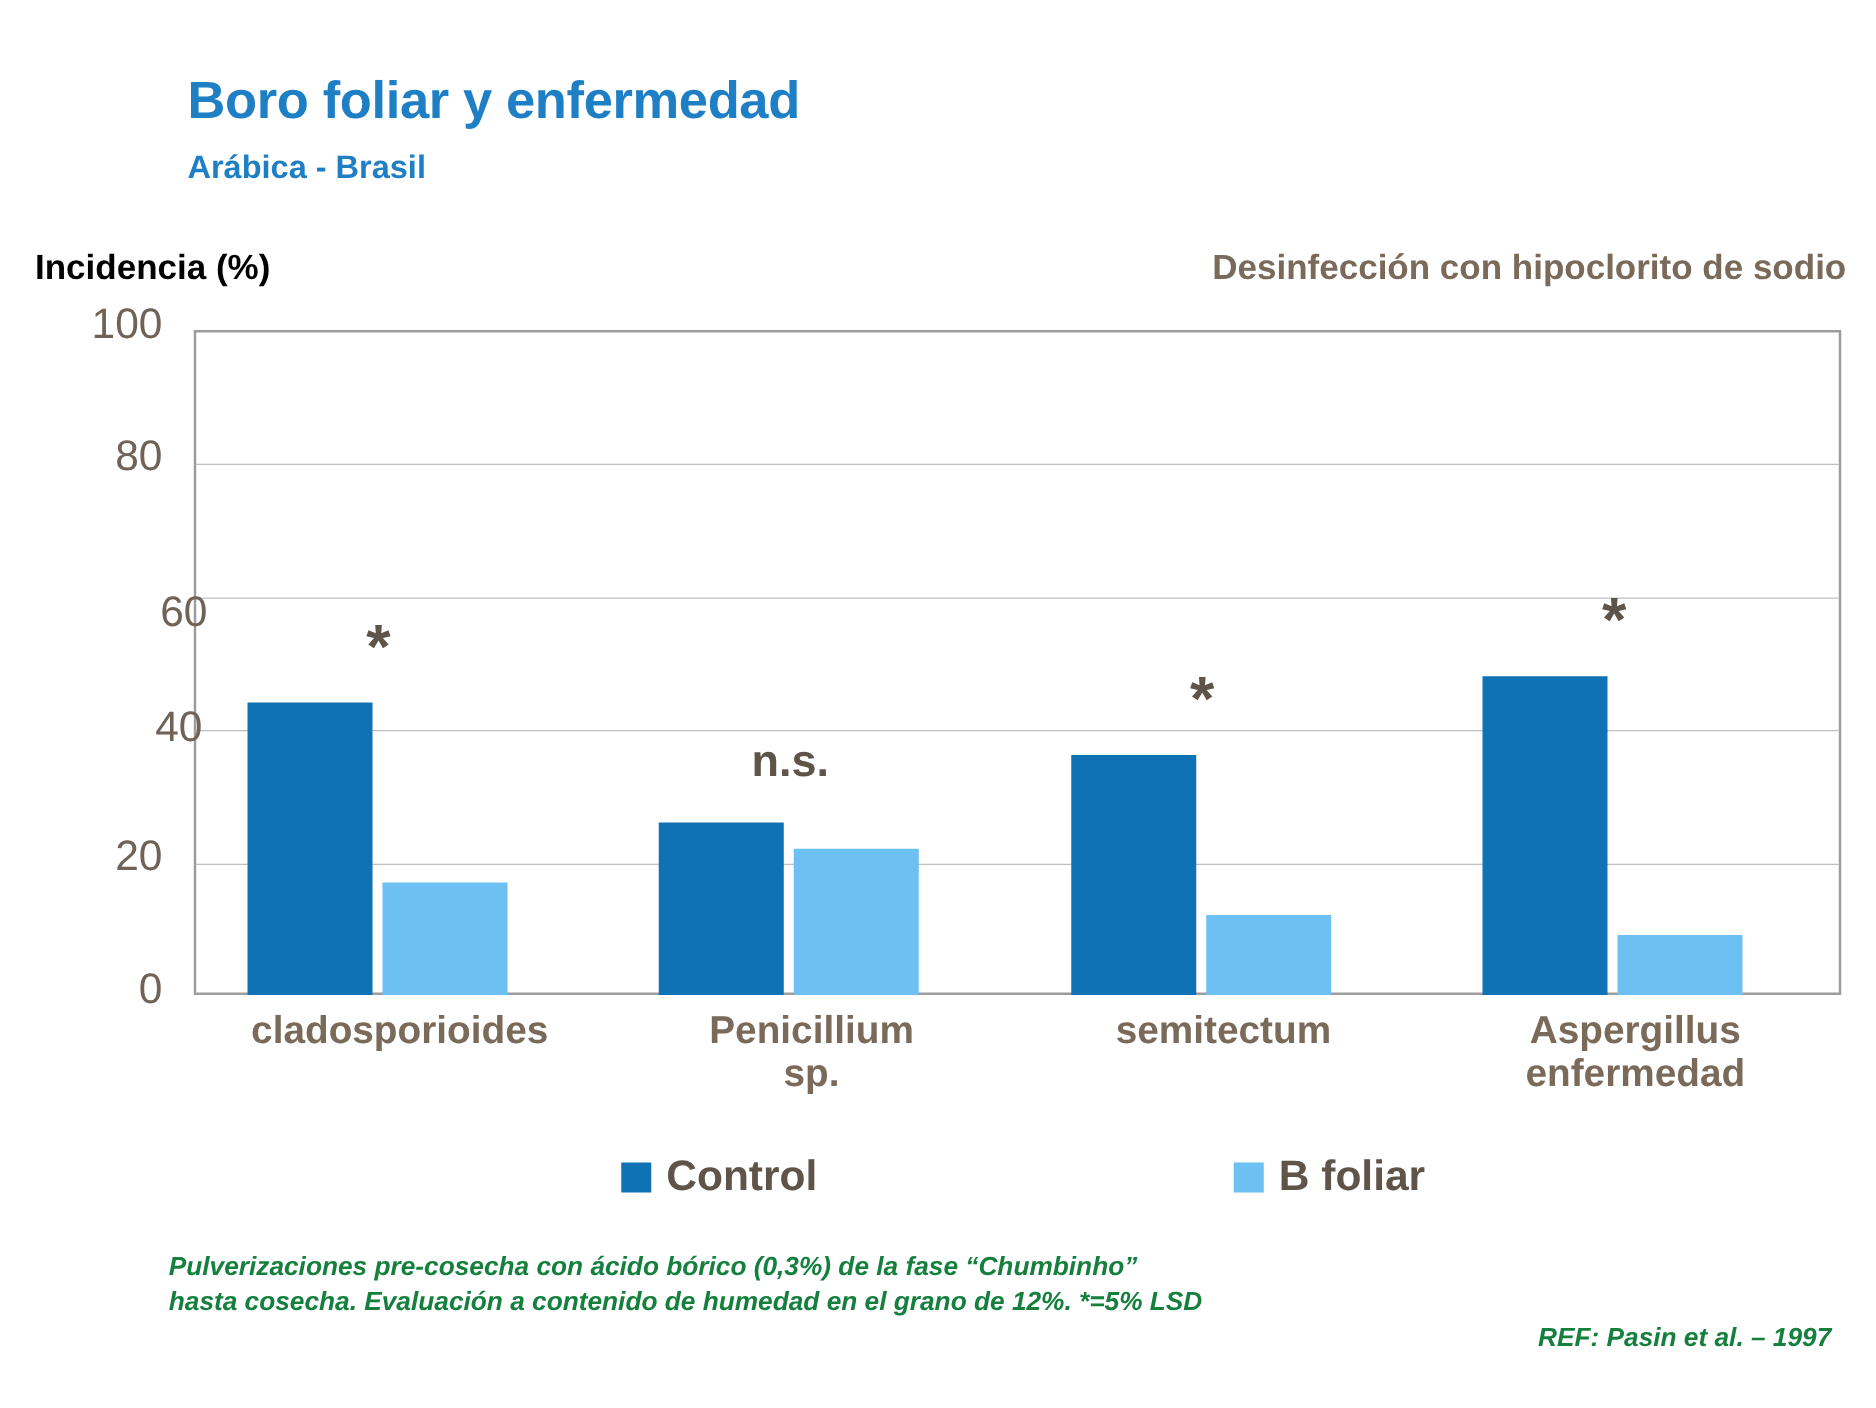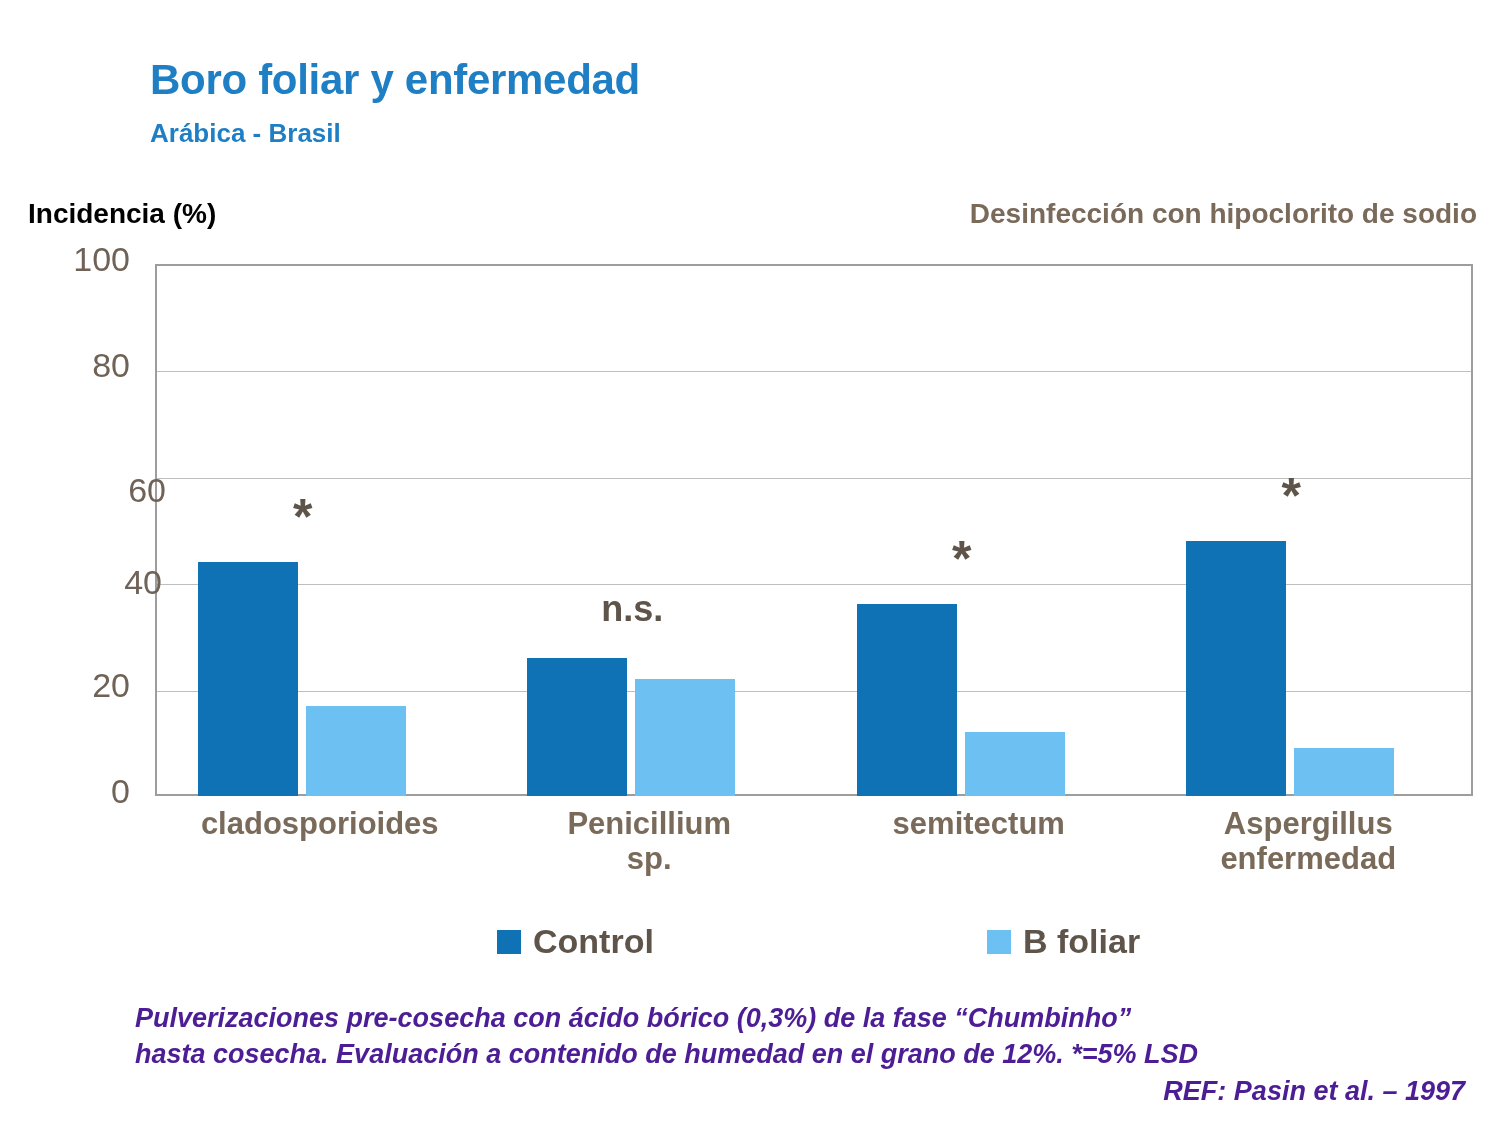--- a/index.html
+++ b/index.html
@@ -138,24 +138,24 @@
     font-weight: bold;
     color: #5f5449;
   }
 
   
   #footnote {
     position: absolute;
     left: 135px;
     top: 1000px;
     width: 1330px;
-    font-size: 27px;
+    font-size: 21px;
     font-style: italic;
     font-weight: bold;
-    color: #4c1d95;
+    color: #15803d;
     line-height: 1.35;
   }
   .fn-line { display: block; }
   .fn-ref { display: block; text-align: right; }
 </style>
 </head>
 <body>
 
 <div class="title">Boro foliar y enfermedad</div>
 <div class="subtitle">Arábica  - Brasil</div>

